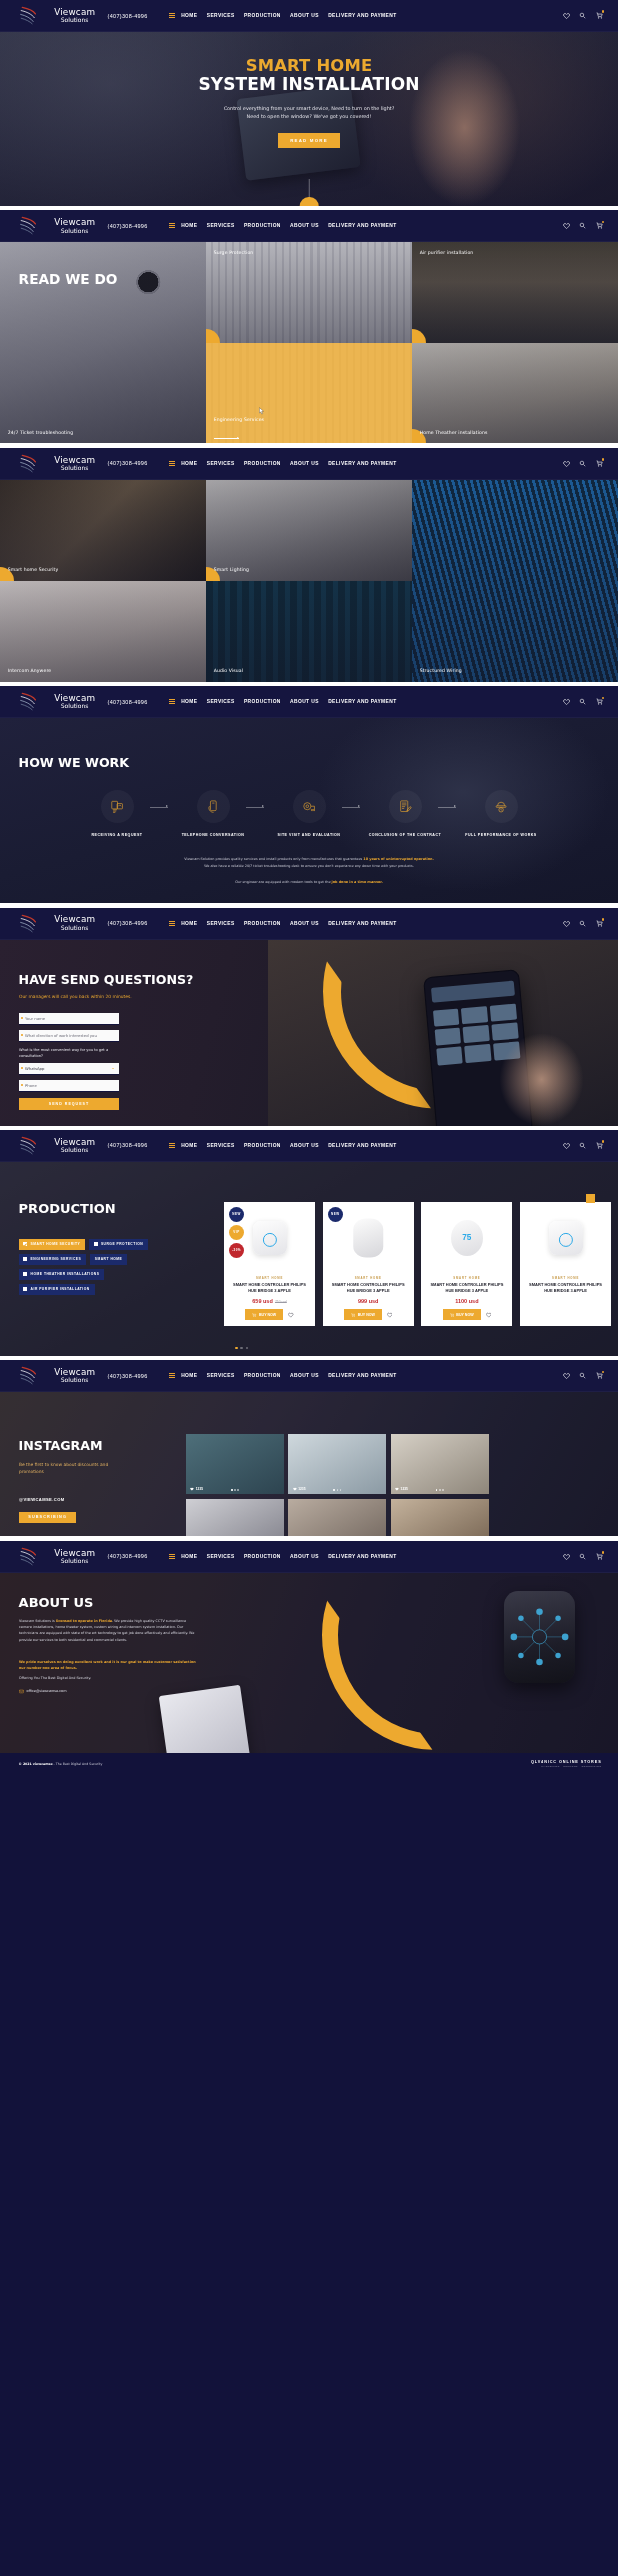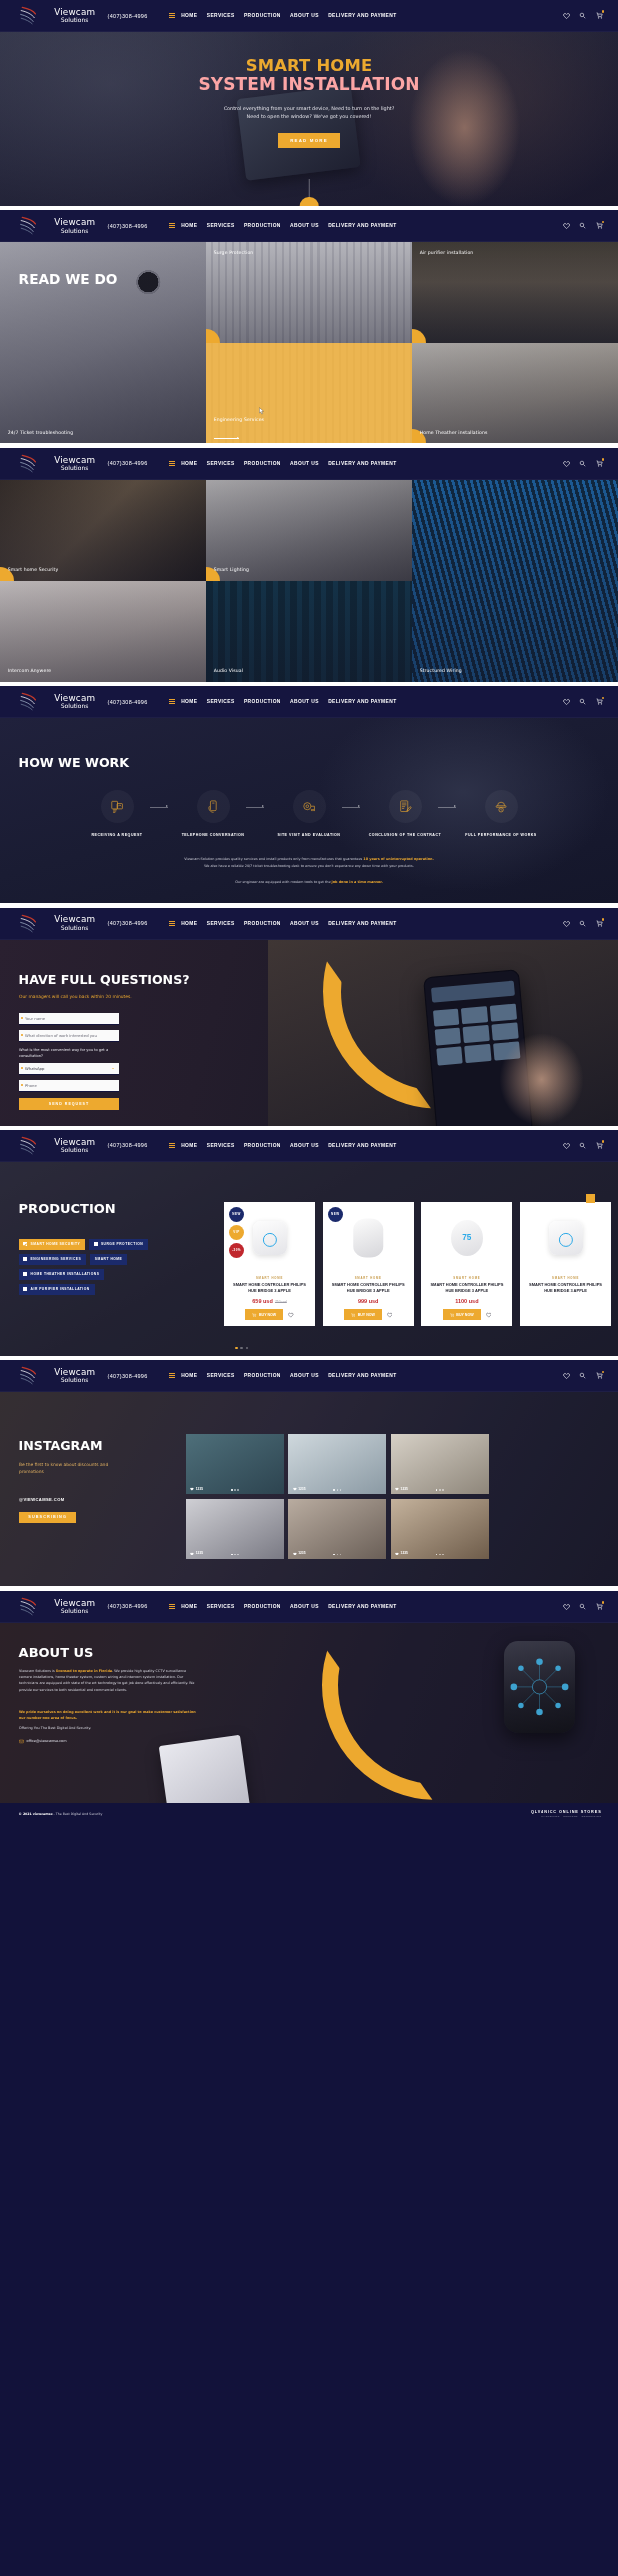--- a/index.html
+++ b/index.html
@@ -77,21 +77,21 @@
     box-shadow: 0 4.4px 16.4px rgba(0,0,0,0.4);
   }
   .hero-inner {
     position:relative; z-index:5; text-align:center; padding-top:24px;
   }
   .hero-t1 {
     color:#eba92f; font-size:16.4px; font-weight:bold; letter-spacing:0.2px;
     font-family:"DejaVu Sans", sans-serif;
   }
   .hero-t2 {
-    color:#fca5a5; font-size:17px; font-weight:bold; letter-spacing:0.1px;
+    color:#ffffff; font-size:17px; font-weight:bold; letter-spacing:0.1px;
     margin-top:-1.1px; font-family:"DejaVu Sans", sans-serif;
   }
   .hero-sub {
     color:#e3e3ea; font-size:4.9px; margin-top:9.8px; line-height:1.75;
     font-family:"DejaVu Sans", sans-serif;
   }
   .btn-amber {
     display:inline-block; background:#eda92f; color:#fff; border:none;
     font-size:4.4px; letter-spacing:1.2px; font-weight:bold; cursor:pointer;
     padding:4.9px 12px; font-family:"Liberation Sans", sans-serif;
@@ -282,21 +282,21 @@
   .dev-hub .ring { position:absolute; left:50%; top:56%; transform:translate(-50%,-50%);
     width:14.2px;height:14.2px;border-radius:50%; border:1.1px solid #2aa9e8; }
   .dev-speaker { width:29.5px;height:39px;border-radius:13px/11px; background:linear-gradient(160deg,#fcfcfc,#d6d6da);
     position:absolute; left:50%; top:50%; transform:translate(-50%,-50%); }
   .dev-nest { width:32px;height:36px;border-radius:50%; background:linear-gradient(160deg,#fbfbfb,#dcdce0);
     position:absolute; left:50%; top:50%; transform:translate(-50%,-50%);
     display:flex;align-items:center;justify-content:center; }
   .dev-nest .num { color:#2aa9e8; font-size:8.2px; font-weight:bold; }
 
   
-  .insta { height: 194px; position:relative; overflow:hidden; }
+  .insta { height: 144px; position:relative; overflow:hidden; }
   .insta-bg { position:absolute; inset:0; background:
      linear-gradient(120deg,#4c4138 0%,#3a3340 40%,#272636 70%,#1d1c2a 100%); }
   .insta-bg:after{content:"";position:absolute;inset:0;background:rgba(22,22,44,0.42);}
   .insta-title { position:absolute; left:18.6px; top:46px; color:#fff; font-size:12.6px; font-weight:bold; z-index:6;
     font-family:"DejaVu Sans", sans-serif; }
   .insta-sub { position:absolute; left:19px; top:69px; width:104px; color:#e0b061; font-size:4.4px; line-height:1.6; z-index:6;
     font-family:"DejaVu Sans", sans-serif; }
   .insta-handle { position:absolute; left:19px; top:105px; color:#fff; font-size:4.1px; letter-spacing:0.4px; z-index:6; font-weight:bold;}
   .insta-btn { position:absolute; left:19px; top:118px; z-index:6; }
   .insta-grid { position:absolute; left:186px; top:42px; display:grid; grid-template-columns:repeat(3,98px);
@@ -780,21 +780,21 @@
           </svg>
           <span class="cart-dot"></span>
         </span>
     </div>
   </div>
 
   <div class="quest">
     <div class="quest-bg"></div>
     <div class="quest-room"></div>
     <div class="quest-arc"></div>
-    <div class="quest-title">HAVE FULL QUESTIONS?</div>
+    <div class="quest-title">HAVE SEND QUESTIONS?</div>
     <div class="quest-sub">Our managers will call you back within 20 minutes.</div>
 
     <div class="form">
       <div class="fin-wrap">
         <input class="fin" placeholder="Your name" style="">
         <span class="fin-dot"></span>
       </div>
       <div class="fin-wrap">
         <input class="fin" placeholder="What direction of work interested you" style="">
         <span class="fin-dot"></span>

